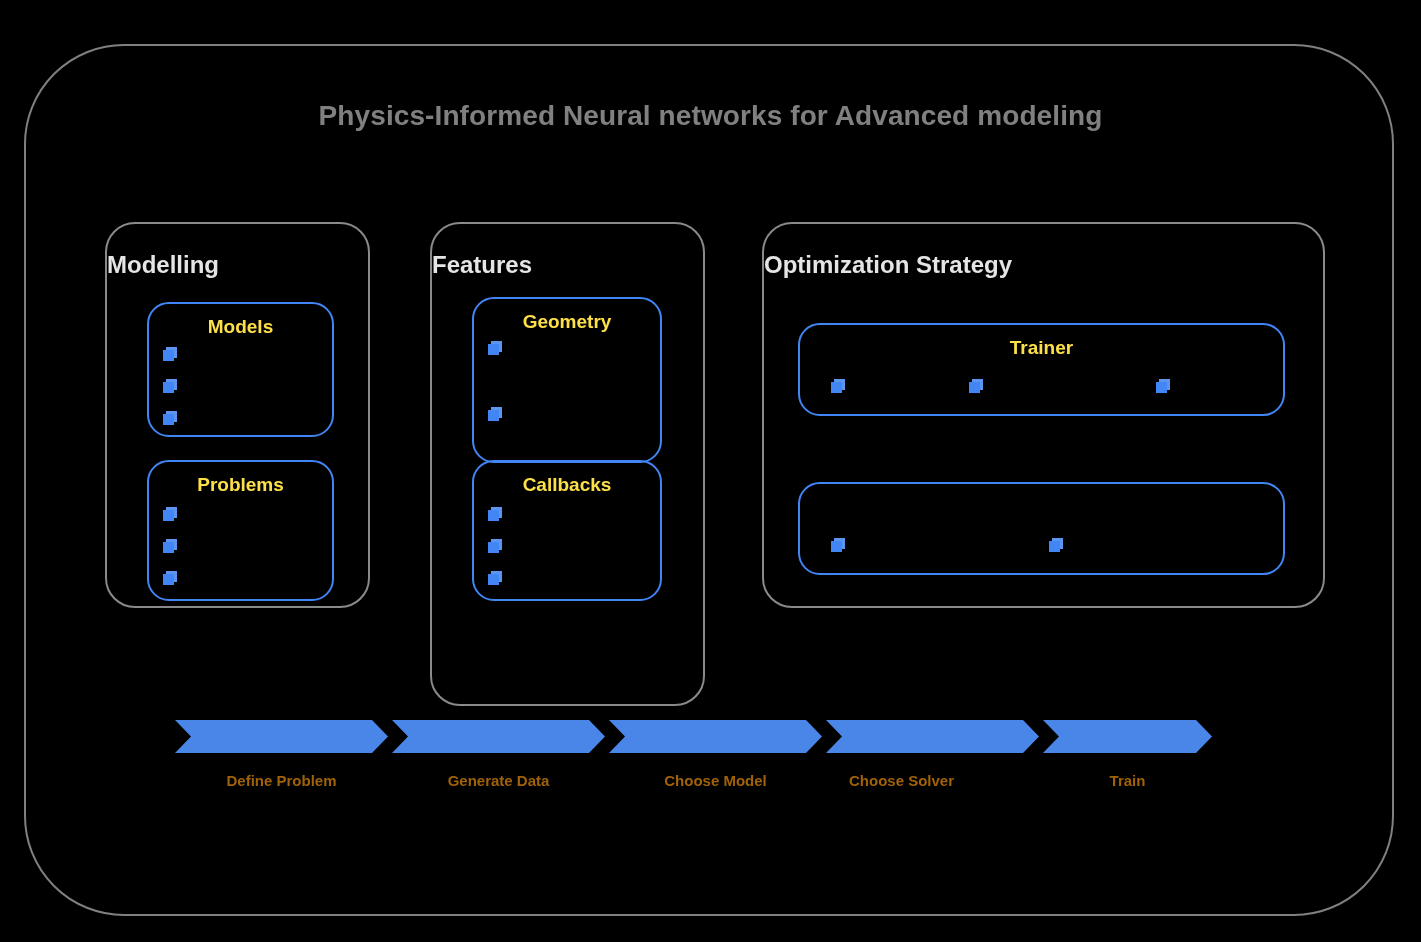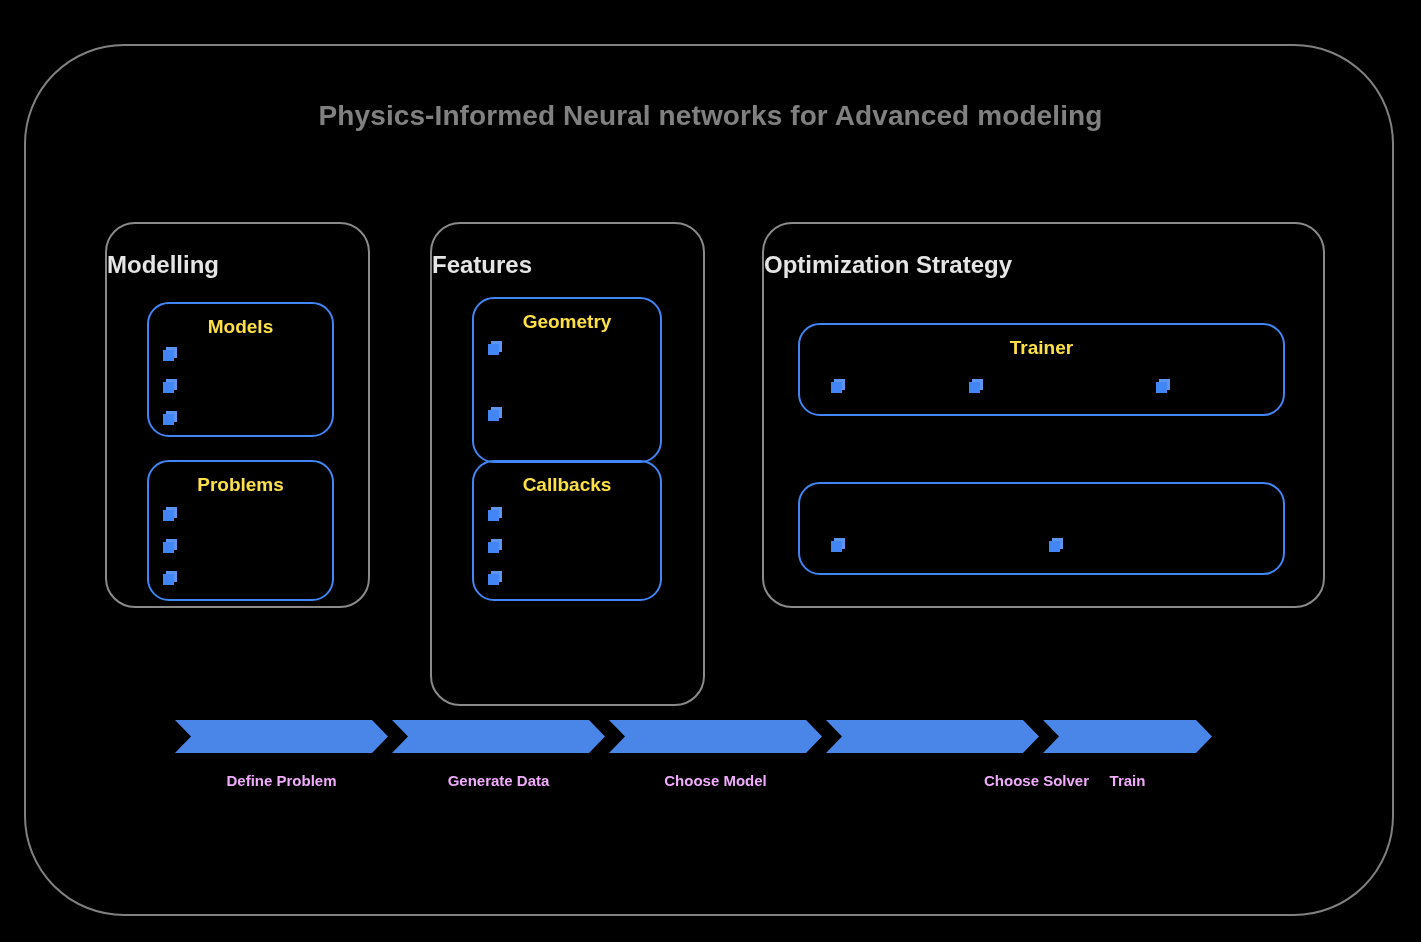--- a/index.html
+++ b/index.html
@@ -131,21 +131,21 @@
   .chev-mid {
     clip-path: polygon(0 0, calc(100% - 16px) 0, 100% 50%, calc(100% - 16px) 100%, 0 100%, 16px 50%);
   }
   .chev-last {
     clip-path: polygon(0 0, calc(100% - 16px) 0, 100% 50%, calc(100% - 16px) 100%, 0 100%, 16px 50%);
   }
   .process-label {
     position: absolute;
     top: 772px;
     text-align: center;
-    color: #f0abfc;
+    color: #a16207;
     font-size: 15px;
     font-weight: bold;
     white-space: nowrap;
   }
 </style>
 </head>
 <body>
 
 <div id="outer-frame"></div>
 
@@ -254,14 +254,14 @@
   <div class="chevron chev-first" style="left:0px;   width:213px;"></div>
   <div class="chevron chev-mid" style="left:217px; width:213px;"></div>
   <div class="chevron chev-mid" style="left:434px; width:213px;"></div>
   <div class="chevron chev-mid" style="left:651px; width:213px;"></div>
   <div class="chevron chev-last" style="left:868px; width:169px;"></div>
 </div>
 
 <div class="process-label" style="left:175px;  width:213px;">Define Problem</div>
 <div class="process-label" style="left:392px;  width:213px;">Generate Data</div>
 <div class="process-label" style="left:609px;  width:213px;">Choose Model</div>
-<div class="process-label" style="left:876px;  width:213px;text-align:right;">Choose Solver</div>
+<div class="process-label" style="left:795px;  width:213px;">Choose Solver</div>
 <div class="process-label" style="left:1043px; width:169px;">Train</div>
 
 </body></html>

